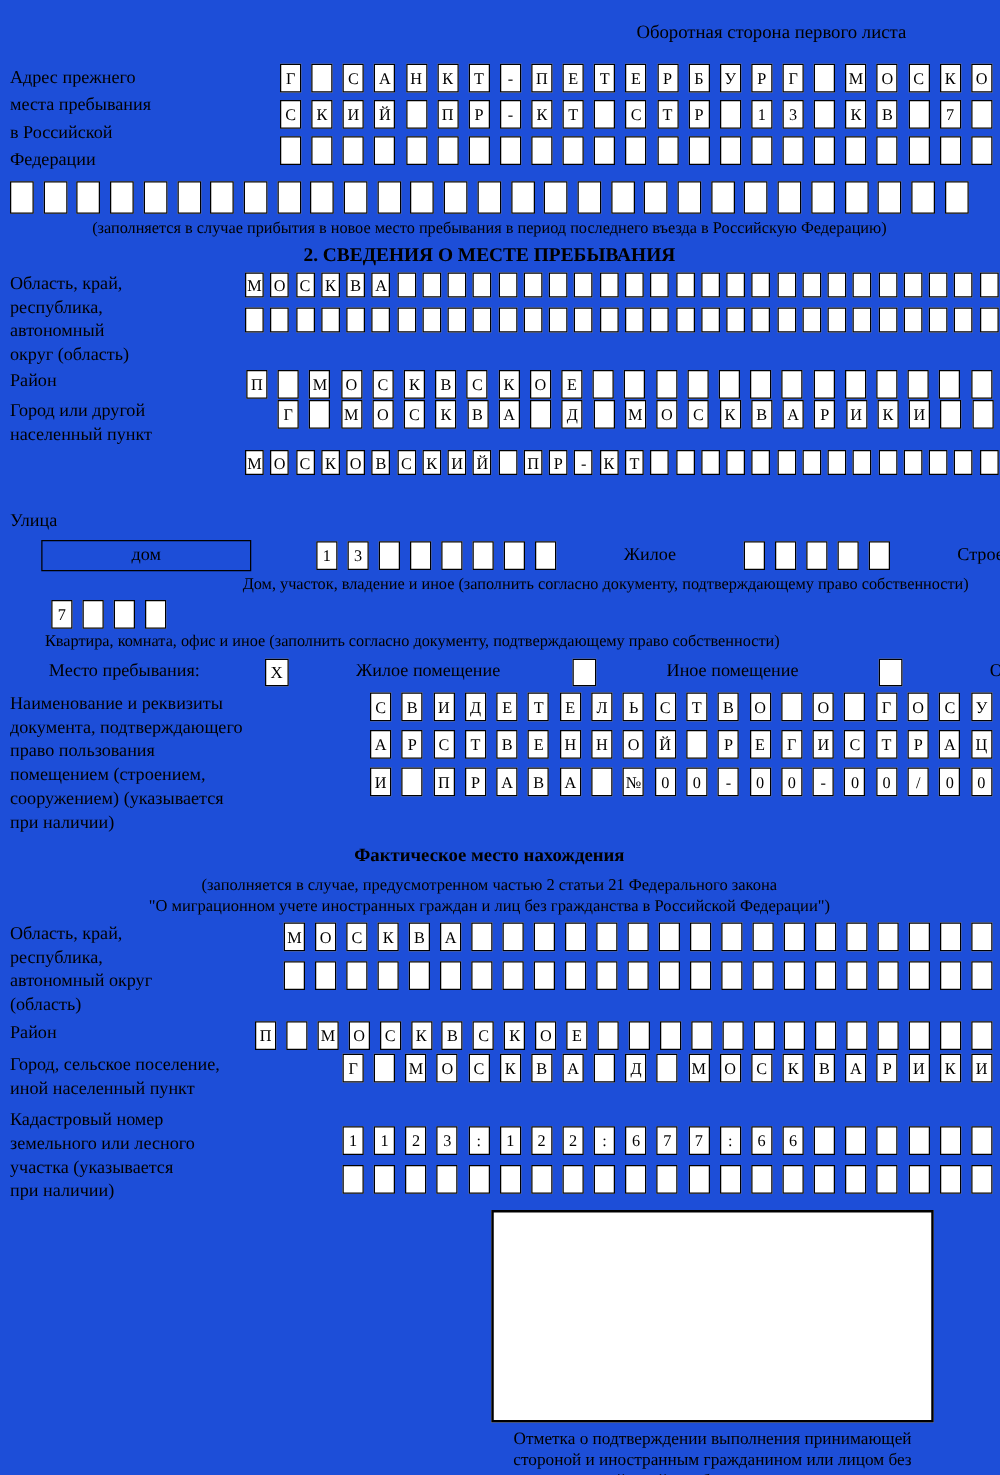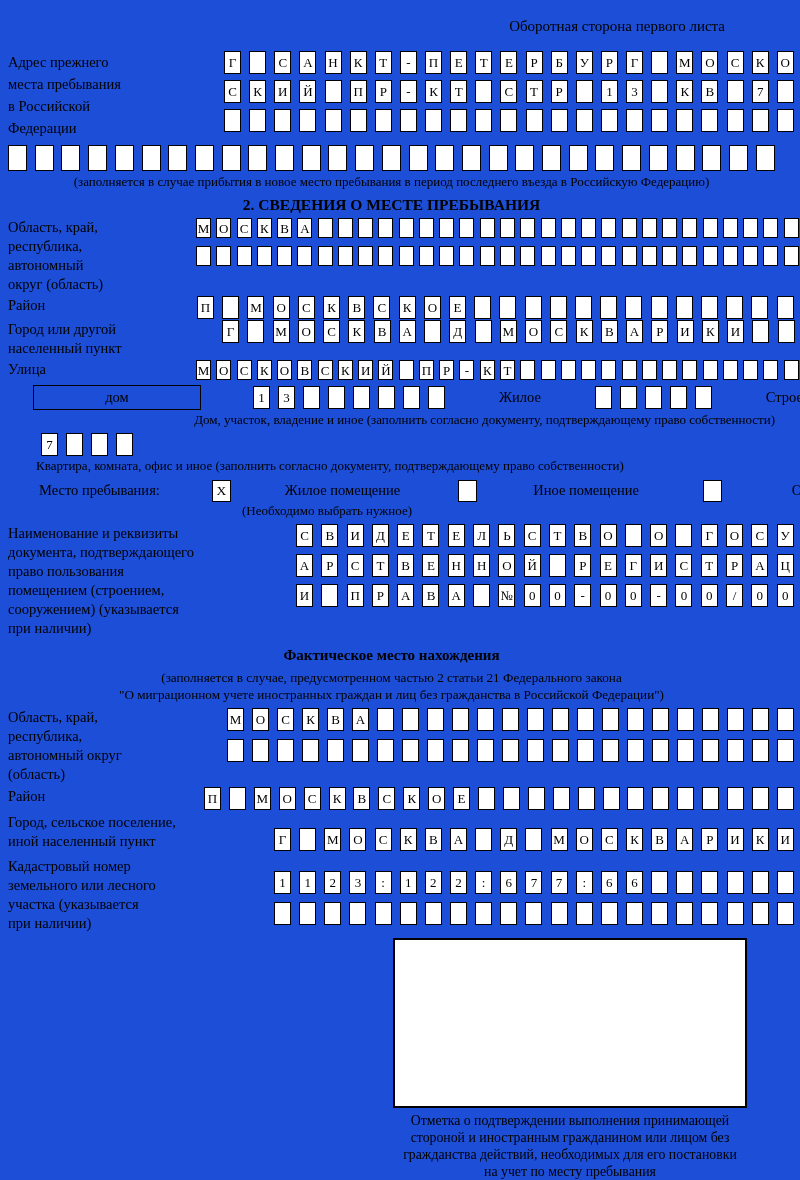--- a/index.html
+++ b/index.html
@@ -284,21 +284,21 @@
         <span class="cell">И</span>
         <span class="cell">К</span>
         <span class="cell">И</span>
         <span class="cell"></span>
         <span class="cell"></span>
         <span class="cell"></span>
       </div>
   </div>
 
   <div class="frow" style="margin-top:2px;">
-    <div class="lbl" style="width:144px;">Улица</div>
+    <div class="lbl" style="width:144px;margin-top:48px;">Улица</div>
     <div class="cells b" style="width:623px;">
         <span class="cell">М</span>
         <span class="cell">О</span>
         <span class="cell">С</span>
         <span class="cell">К</span>
         <span class="cell">О</span>
         <span class="cell">В</span>
         <span class="cell">С</span>
         <span class="cell">К</span>
         <span class="cell">И</span>
@@ -369,21 +369,20 @@
 
   <div class="frow" style="margin-top:5px;margin-left:31px;align-items:center;">
     <div class="inline-lbl">Место пребывания:</div>
     <span class="cell cb" style="margin-left:8px;">X</span>
     <div class="inline-lbl" style="margin-left:10px;">Жилое помещение</div>
     <span class="cell cb" style="margin-left:14px;"></span>
     <div class="inline-lbl" style="margin-left:12px;">Иное помещение</div>
     <span class="cell cb" style="margin-left:20px;"></span>
     <div class="inline-lbl" style="margin-left:26px;">Организация</div>
   </div>
-  <div class="caption" style="margin-top:1px;text-align:left;margin-left:234px;">(Необходимо выбрать нужное)</div>
 
   <div class="frow" style="margin-top:5px;">
     <div class="lbl" style="width:244px;">Наименование и реквизиты
 документа, подтверждающего
 право пользования
 помещением (строением,
 сооружением) (указывается
 при наличии)</div>
     <div class="rows" style="gap:7px;">
       <div class="cells a" style="width:523px;">
@@ -547,21 +546,21 @@
         <span class="cell"></span>
         <span class="cell"></span>
         <span class="cell"></span>
         <span class="cell"></span>
         <span class="cell"></span>
         <span class="cell"></span>
         <span class="cell"></span>
       </div>
   </div>
 
-  <div class="frow" style="margin-top:3px;align-items:flex-end;">
+  <div class="frow" style="margin-top:3px;">
     <div class="lbl" style="width:222px;">Город, сельское поселение,
 иной населенный пункт</div>
     <div class="cells a" style="width:545px;">
         <span class="cell">Г</span>
         <span class="cell"></span>
         <span class="cell">М</span>
         <span class="cell">О</span>
         <span class="cell">С</span>
         <span class="cell">К</span>
         <span class="cell">В</span>

